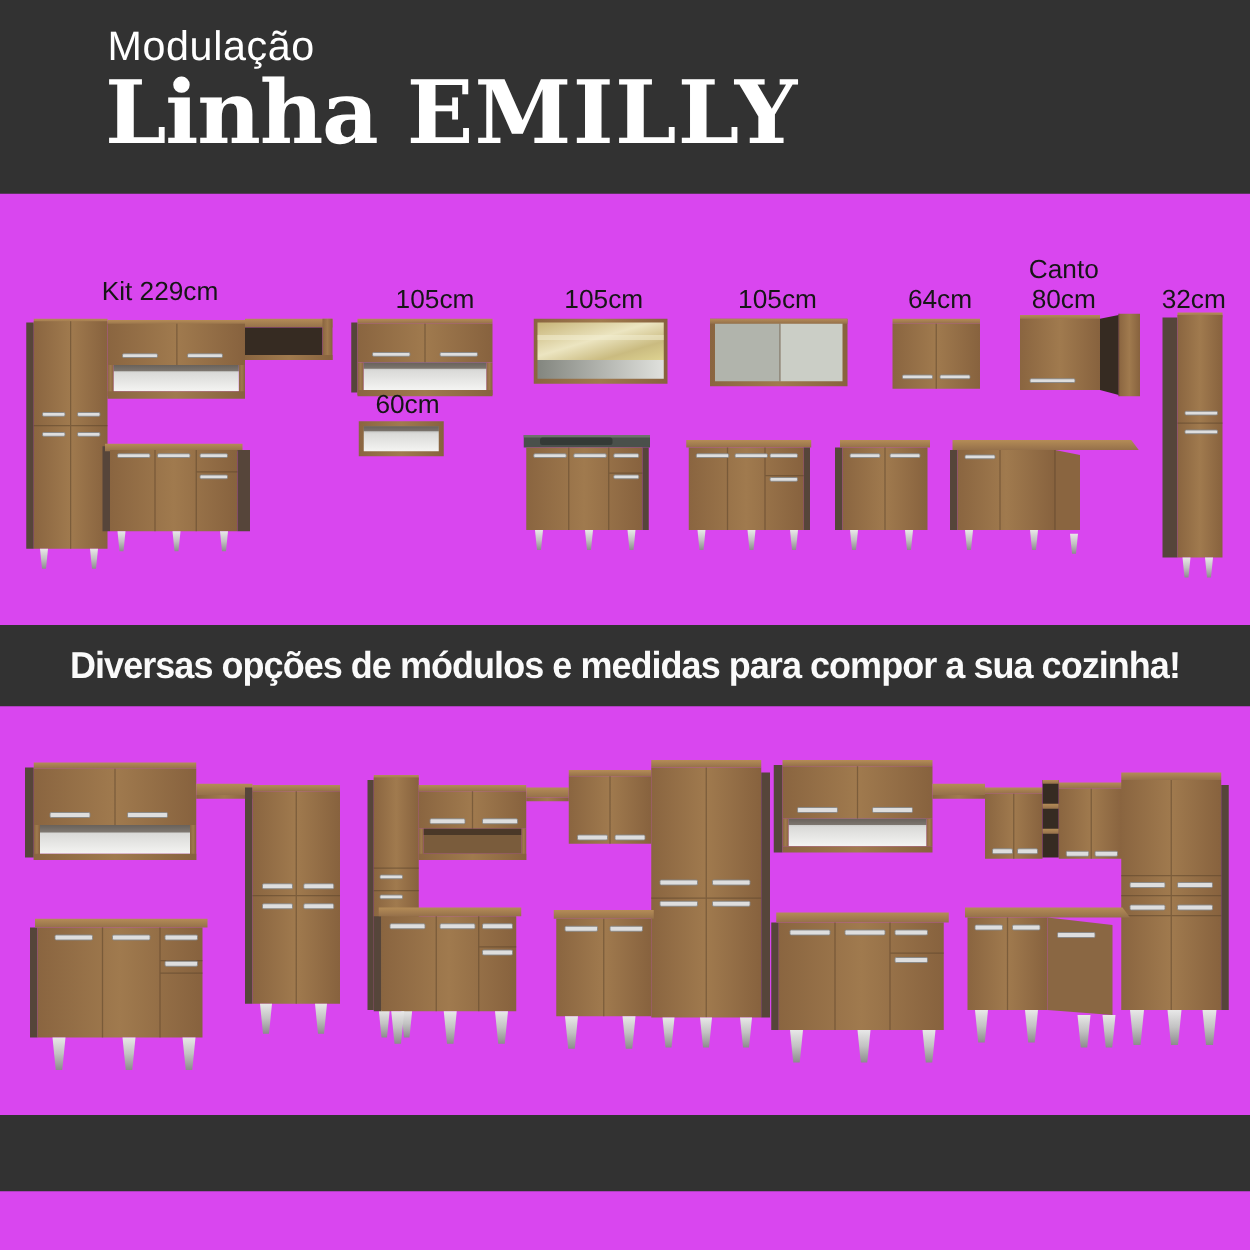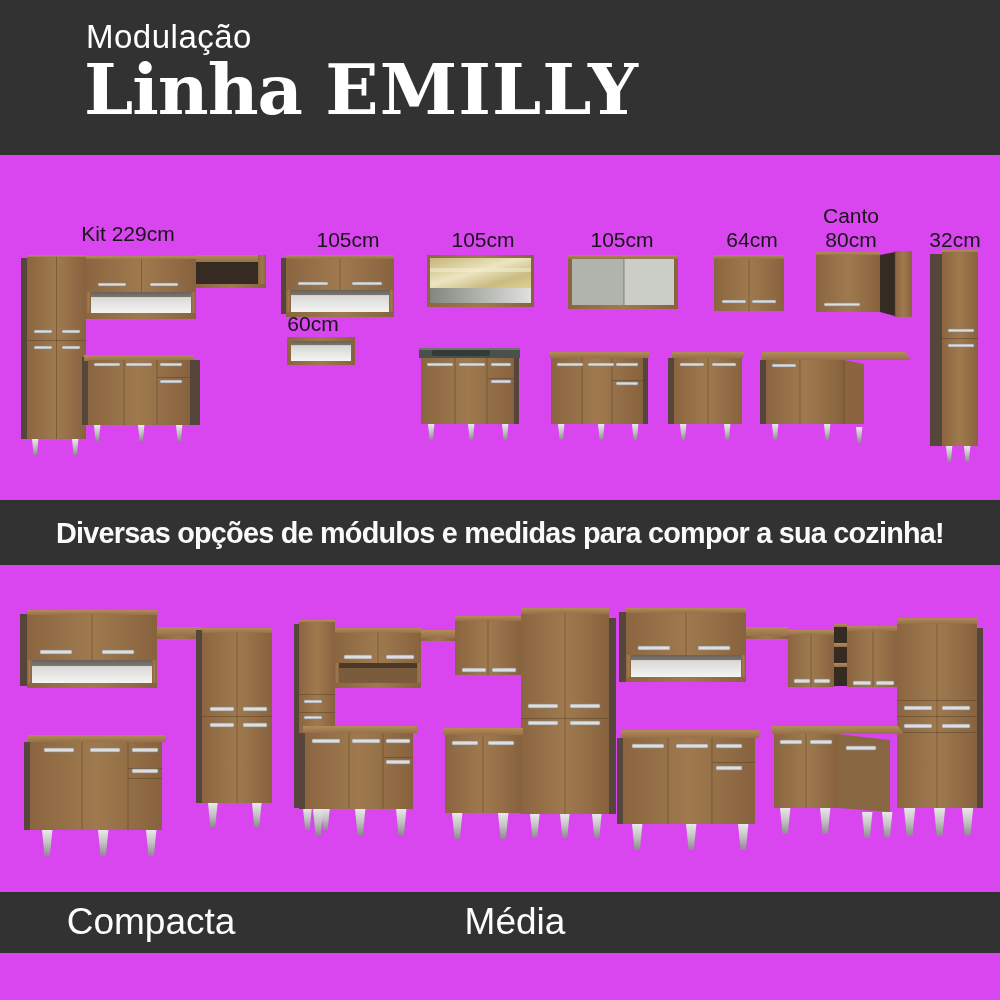--- a/index.html
+++ b/index.html
@@ -391,28 +391,26 @@
       <rect class="h" x="846" y="746" width="30" height="4" rx="1"></rect>
       <use href="#leg" transform="translate(780,808) scale(1.3)"></use>
         <use href="#leg" transform="translate(820,808) scale(1.3)"></use>
         <use href="#leg" transform="translate(862,812) scale(1.3)"></use>
         <use href="#leg" transform="translate(882,812) scale(1.3)"></use>
     </g>
   </svg>
 
   <div class="mlabel" style="left:128px;top:222px;">Kit 229cm</div>
   <div class="mlabel" style="left:348px;top:228px;">105cm</div>
-  <div class="mlabel" style="left:313px;top:312px;text-align:right;">60cm</div>
+  <div class="mlabel" style="left:326px;top:312px;text-align:right;">60cm</div>
   <div class="mlabel" style="left:483px;top:228px;">105cm</div>
   <div class="mlabel" style="left:622px;top:228px;">105cm</div>
   <div class="mlabel" style="left:752px;top:228px;">64cm</div>
   <div class="mlabel" style="left:851px;top:204px;">
     <div>Canto</div>
     <div>80cm</div>
   </div>
   <div class="mlabel" style="left:955px;top:228px;text-align:center;">32cm</div>
 
   <div class="banner-text">Diversas opções de módulos e medidas para compor a sua cozinha!</div>
 
-  <div class="klabel" style="left:151px;">Compacta</div>
-  <div class="klabel" style="left:515px;">Média</div>
 
 </div>
 
 </body></html>

